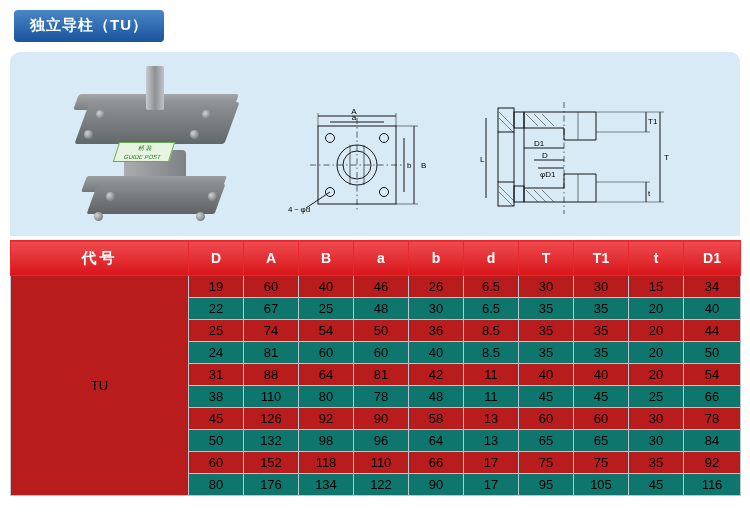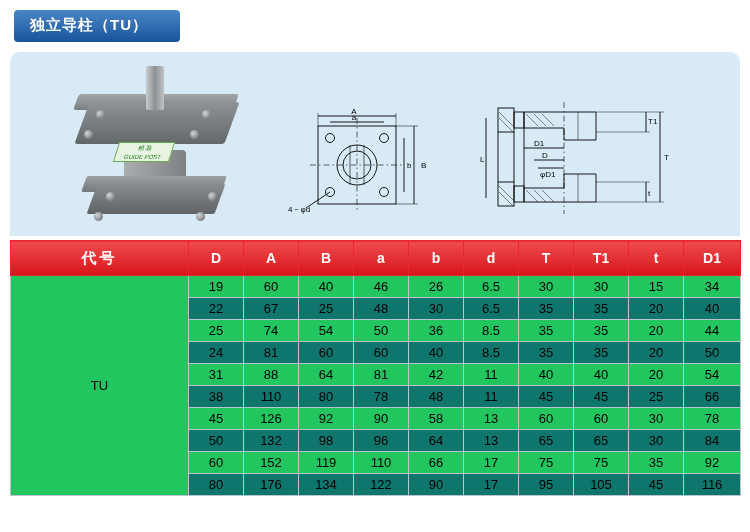--- a/index.html
+++ b/index.html
@@ -20,21 +20,21 @@
   .title-wrap {
     padding: 10px 0 6px 14px;
   }
   .title-box {
     display: inline-block;
     background: #2f6fb5;
     background: linear-gradient(#4a86c5, #19549c);
     color: #ffffff;
     font-size: 15px;
     font-weight: bold;
-    padding: 6px 32px 7px 16px;
+    padding: 6px 16px 7px 16px;
     border-radius: 4px 4px 4px 4px;
     letter-spacing: 1px;
   }
 
   
   .figure-panel {
     margin: 4px 10px 0 10px;
     height: 184px;
     background: #d8eaf5;
     border-radius: 10px 10px 0 0;
@@ -150,21 +150,21 @@
   table.spec thead th.code-col {
     font-size: 15px;
     letter-spacing: 3px;
   }
   td.code-cell {
     font-size: 15px;
     background: #ffffff;
     font-family: "Liberation Sans", sans-serif;
   }
   tr.alt td { background: #0f766e; }
-  tr.norm td { background: #22c55e; }
+  tr.norm td { background: #b91c1c; }
 </style>
 </head>
 <body>
 
 <div class="title-wrap">
   <div class="title-box">独立导柱（TU）</div>
 </div>
 
 <div class="figure-panel">
 
@@ -414,21 +414,21 @@
         <td>64</td>
         <td>13</td>
         <td>65</td>
         <td>65</td>
         <td>30</td>
         <td>84</td>
       </tr>
       <tr class="norm">
         <td>60</td>
         <td>152</td>
-        <td>119</td>
+        <td>118</td>
         <td>110</td>
         <td>66</td>
         <td>17</td>
         <td>75</td>
         <td>75</td>
         <td>35</td>
         <td>92</td>
       </tr>
       <tr class="alt">
         <td>80</td>

